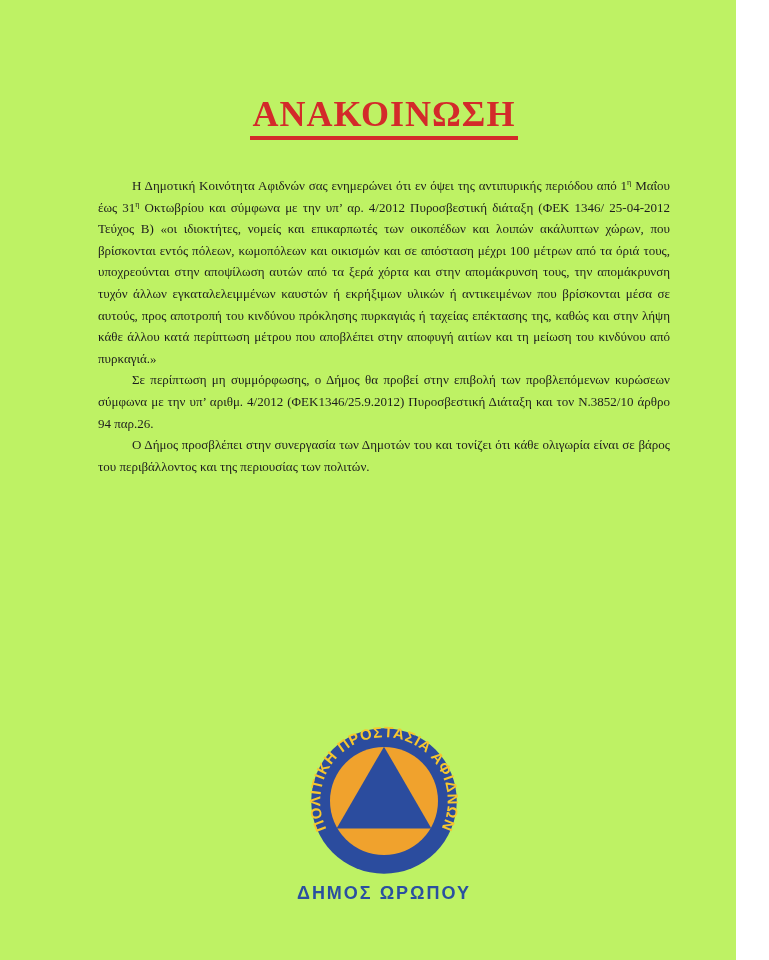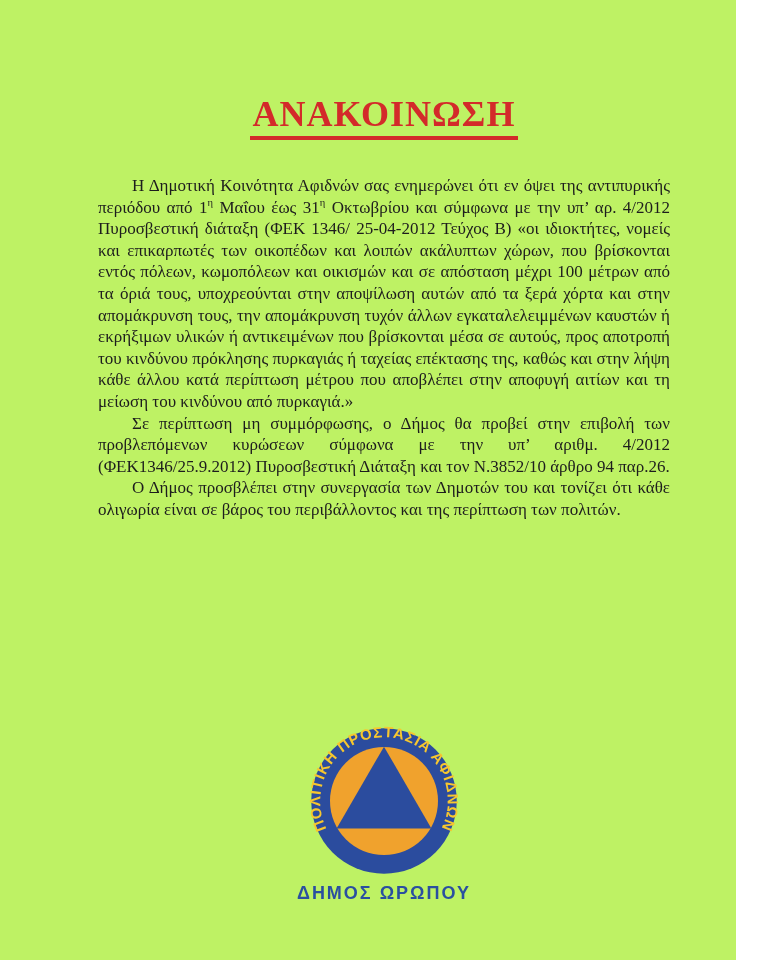--- a/index.html
+++ b/index.html
@@ -31,21 +31,21 @@
     letter-spacing: 1px;
     line-height: 1.05;
     border-bottom: 4px solid #d32a2a;
     padding: 0 3px 2px 3px;
   }
   .body-text {
     position: absolute;
     top: 175px;
     left: 98px;
     width: 572px;
-    font-size: 17px;
+    font-size: 13px;
     line-height: 21.6px;
     color: #1d1d1d;
     text-align: justify;
   }
   .body-text p {
     margin: 0;
     text-indent: 34px;
   }
   .body-text sup {
     font-size: 0.62em;
@@ -83,21 +83,21 @@
 
 <div class="page">
 
   <div class="title-wrap">
     <span class="title">ΑΝΑΚΟΙΝΩΣΗ</span>
   </div>
 
   <div class="body-text">
     <p><span>Η Δημοτική Κοινότητα Αφιδνών σας ενημερώνει ότι εν όψει της αντιπυρικής περιόδου από 1</span><sup>η</sup><span> Μαΐου έως 31</span><sup>η</sup><span> Οκτωβρίου και σύμφωνα με την υπ’ αρ. 4/2012 Πυροσβεστική διάταξη (ΦΕΚ 1346/ 25-04-2012 Τεύχος Β) «οι ιδιοκτήτες, νομείς και επικαρπωτές των οικοπέδων και λοιπών ακάλυπτων χώρων, που βρίσκονται εντός πόλεων, κωμοπόλεων και οικισμών και σε απόσταση μέχρι 100 μέτρων από τα όριά τους, υποχρεούνται στην αποψίλωση αυτών από τα ξερά χόρτα και στην απομάκρυνση τους, την απομάκρυνση τυχόν άλλων εγκαταλελειμμένων καυστών ή εκρήξιμων υλικών ή αντικειμένων που βρίσκονται μέσα σε αυτούς, προς αποτροπή του κινδύνου πρόκλησης πυρκαγιάς ή ταχείας επέκτασης της, καθώς και στην λήψη κάθε άλλου κατά περίπτωση μέτρου που αποβλέπει στην αποφυγή αιτίων και τη μείωση του κινδύνου από πυρκαγιά.»</span></p>
     <p>Σε περίπτωση μη συμμόρφωσης, ο Δήμος θα προβεί στην επιβολή των προβλεπόμενων κυρώσεων σύμφωνα με την υπ’ αριθμ. 4/2012 (ΦΕΚ1346/25.9.2012) Πυροσβεστική Διάταξη και τον Ν.3852/10 άρθρο 94 παρ.26.</p>
-    <p>Ο Δήμος προσβλέπει στην συνεργασία των Δημοτών του και τονίζει ότι κάθε ολιγωρία είναι σε βάρος του περιβάλλοντος και της περίπτωση των πολιτών.</p>
+    <p>Ο Δήμος προσβλέπει στην συνεργασία των Δημοτών του και τονίζει ότι κάθε ολιγωρία είναι σε βάρος του περιβάλλοντος και της περιουσίας των πολιτών.</p>
   </div>
 
   <div class="logo-block">
     <svg class="emblem" viewBox="0 0 200 200" width="150" height="150" xmlns="http://www.w3.org/2000/svg">
       <circle cx="100" cy="100" r="97" fill="#2b4c9e"></circle>
       <circle cx="100" cy="100" r="72" fill="#f0a22d"></circle>
       <path d="M 100,27.5 L 163.2,136.5 L 36.8,136.5 Z" fill="#2b4c9e"></path>
       <path id="ringTextPath" d="M 34.9,154.6 A 85,85 0 1 1 165.1,154.6" fill="none"></path>
       <text class="ring-text" text-anchor="middle" fill="#f7c72e"><textPath href="#ringTextPath" startOffset="50%">ΠΟΛΙΤΙΚΗ ΠΡΟΣΤΑΣΙΑ ΑΦΙΔΝΩΝ</textPath></text>
     </svg>

